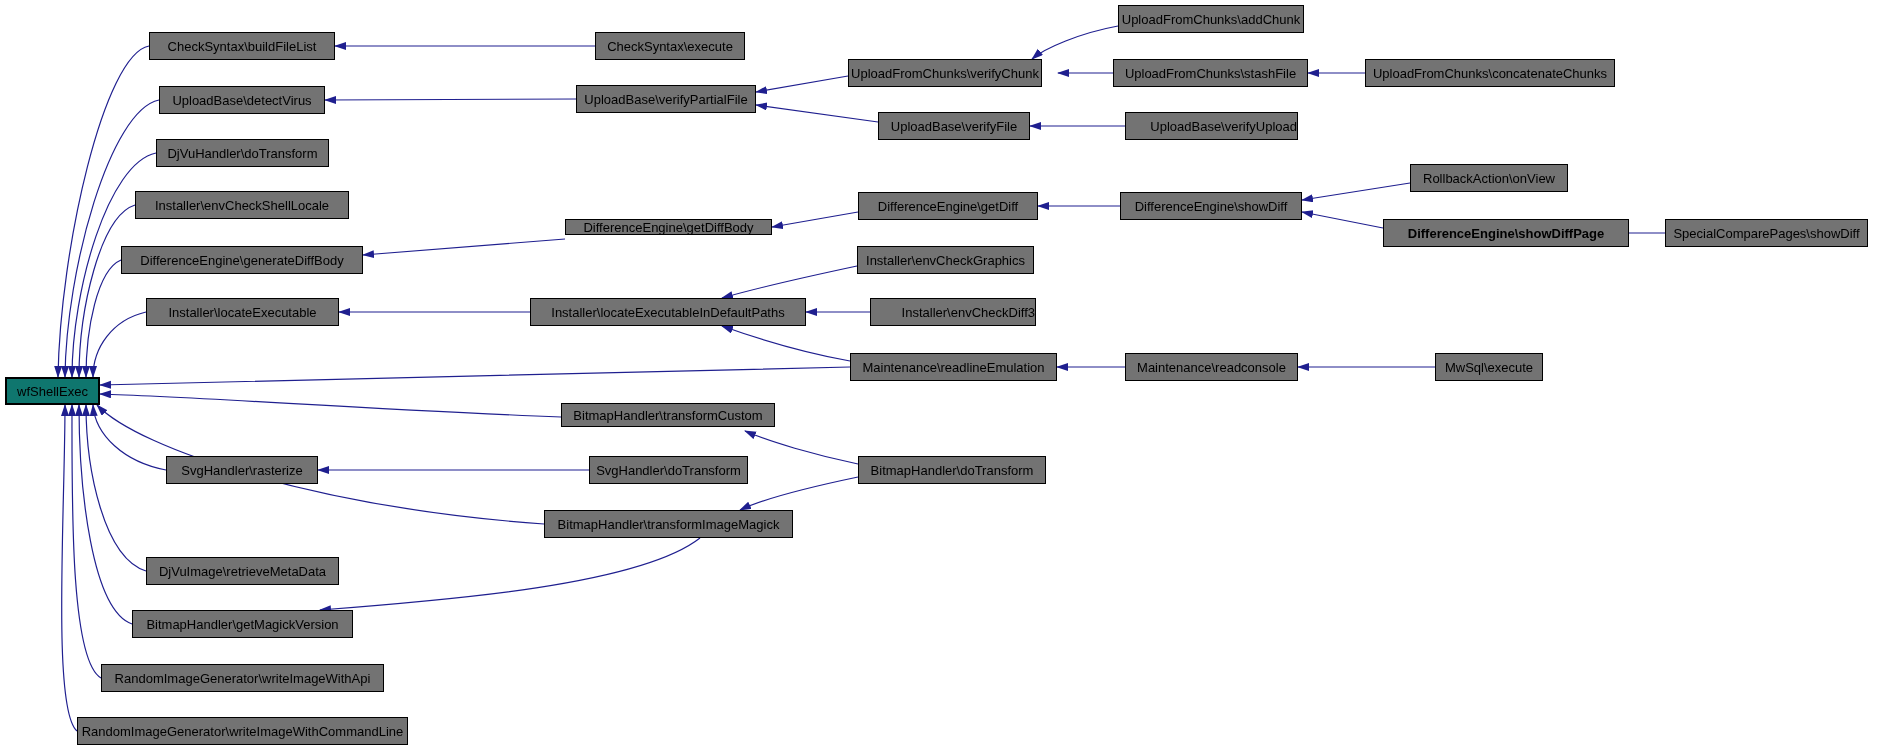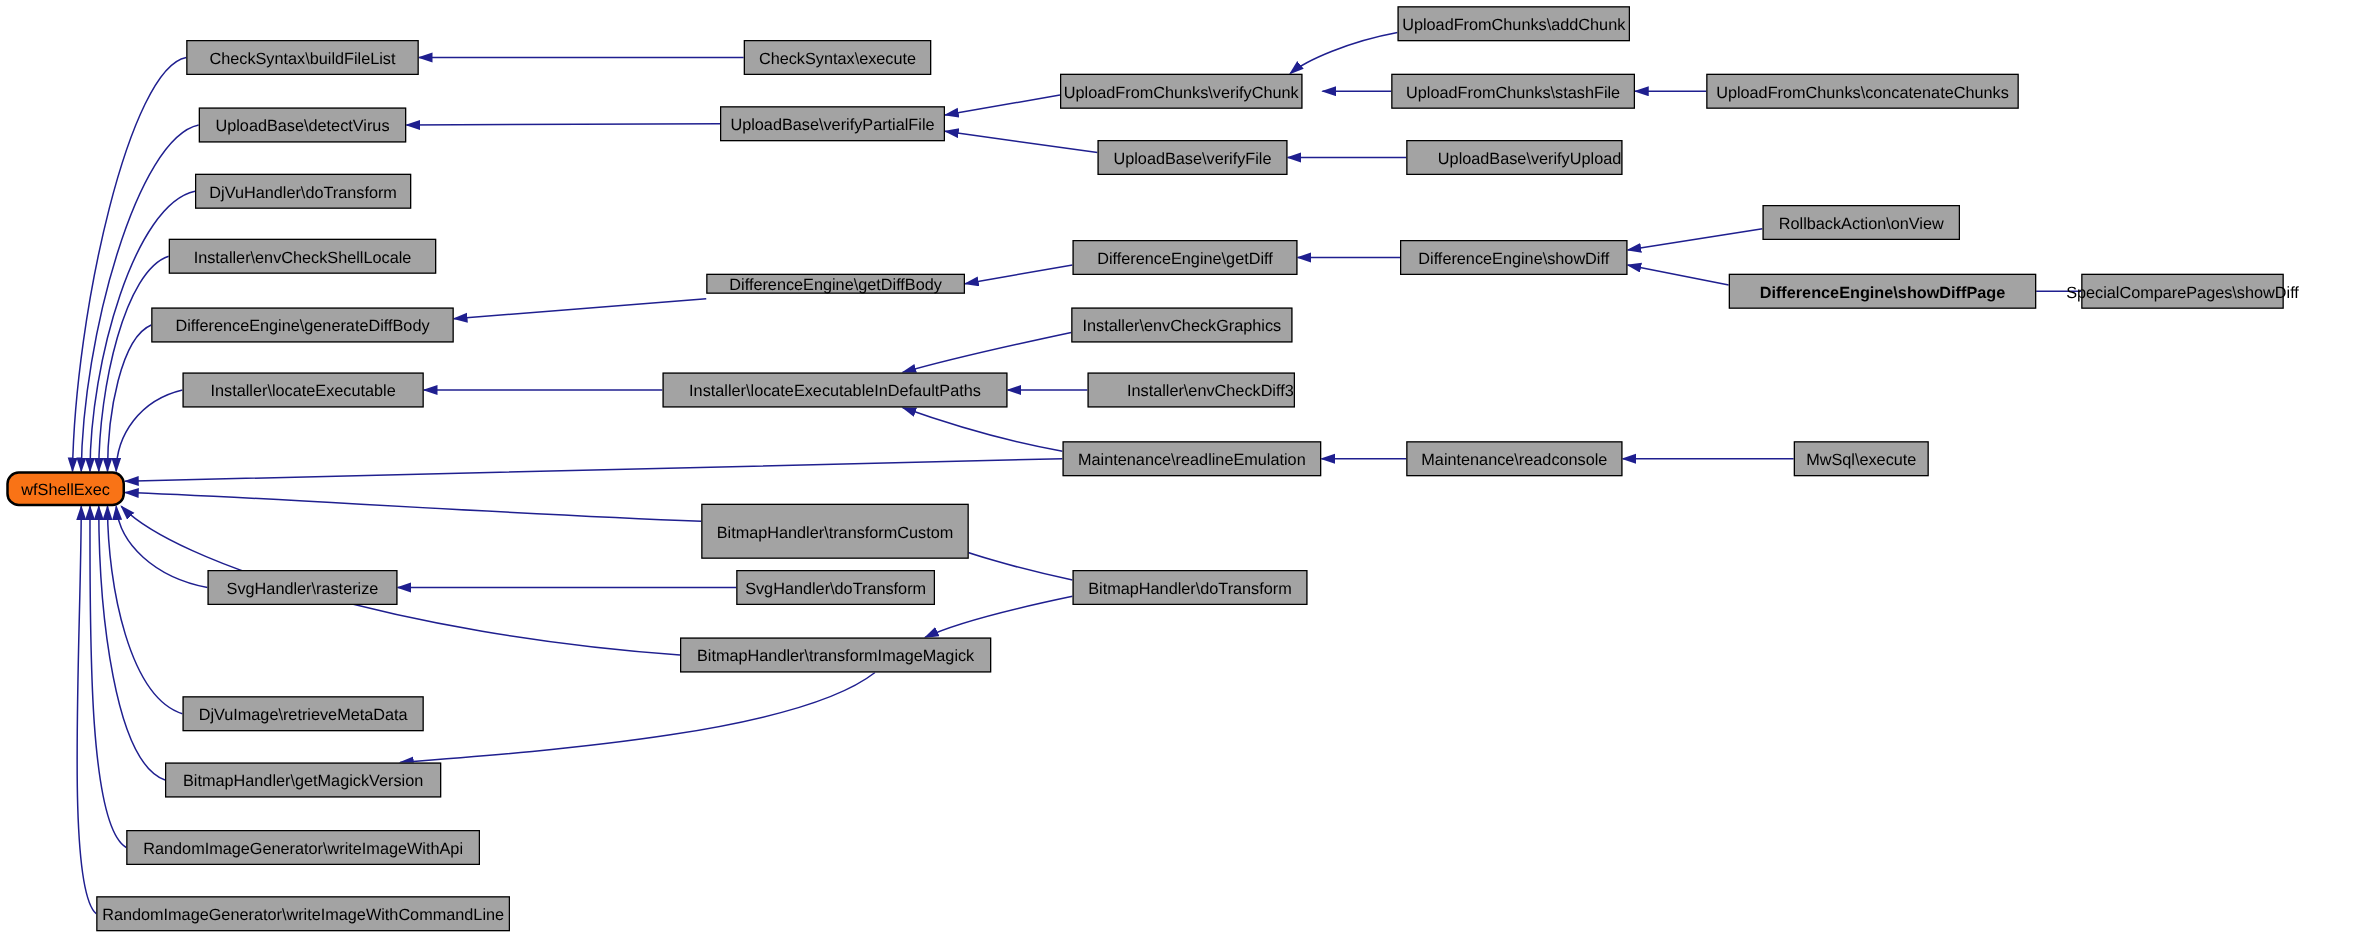--- a/index.html
+++ b/index.html
@@ -8,30 +8,29 @@
     width:1883px;height:752px;
     background:#ffffff;
     font-family:"Liberation Sans",sans-serif;
     overflow:hidden;
   }
   .edge-layer{position:absolute;left:0;top:0;}
   .node{
     position:absolute;
     box-sizing:border-box;
     border:1px solid #000000;
-    background:#a3a3a3;
+    background:#737373;
     color:#000000;
     display:flex;align-items:center;justify-content:center;
     font-size:13px;line-height:1;white-space:nowrap;
     z-index:2;
   }
   .node.hl{
-    background:#f97316;
+    background:#0f766e;
     border-width:2px;
-    border-radius:10px;
   }
 </style>
 </head>
 <body>
 
 <div class="canvas">
   <svg class="edge-layer" width="1883" height="752" viewBox="0 0 1883 752" xmlns="http://www.w3.org/2000/svg">
     <defs>
       <marker id="arrow" markerWidth="13" markerHeight="10" refX="11" refY="4" orient="auto" markerUnits="userSpaceOnUse">
         <path d="M0,0 L12,4 L0,8 z" fill="#1f1f8f"></path>
@@ -126,21 +125,21 @@
       </div>
       <div class="node" style="left: 1120px; top: 192px; width: 182px; height: 28px;">
         <span>DifferenceEngine\showDiff</span>
       </div>
       <div class="node" style="left: 565px; top: 219px; width: 207px; height: 16px;">
         <span>DifferenceEngine\getDiffBody</span>
       </div>
       <div class="node" style="left: 1383px; top: 219px; width: 246px; height: 28px; font-weight: bold;">
         <span>DifferenceEngine\showDiffPage</span>
       </div>
-      <div class="node" style="left: 1665px; top: 219px; width: 162px; height: 28px;">
+      <div class="node" style="left: 1665px; top: 219px; width: 203px; height: 28px;">
         <span>SpecialComparePages\showDiff</span>
       </div>
       <div class="node" style="left: 121px; top: 246px; width: 242px; height: 28px;">
         <span>DifferenceEngine\generateDiffBody</span>
       </div>
       <div class="node" style="left: 857px; top: 246px; width: 177px; height: 28px;">
         <span>Installer\envCheckGraphics</span>
       </div>
       <div class="node" style="left: 146px; top: 298px; width: 193px; height: 28px;">
         <span>Installer\locateExecutable</span>
@@ -153,21 +152,21 @@
       </div>
       <div class="node" style="left: 850px; top: 353px; width: 207px; height: 28px;">
         <span>Maintenance\readlineEmulation</span>
       </div>
       <div class="node" style="left: 1125px; top: 353px; width: 173px; height: 28px;">
         <span>Maintenance\readconsole</span>
       </div>
       <div class="node" style="left: 1435px; top: 353px; width: 108px; height: 28px;">
         <span>MwSql\execute</span>
       </div>
-      <div class="node" style="left: 561px; top: 403px; width: 214px; height: 44px;">
+      <div class="node" style="left: 561px; top: 403px; width: 214px; height: 24px;">
         <span>BitmapHandler\transformCustom</span>
       </div>
       <div class="node" style="left: 166px; top: 456px; width: 152px; height: 28px;">
         <span>SvgHandler\rasterize</span>
       </div>
       <div class="node" style="left: 589px; top: 456px; width: 159px; height: 28px;">
         <span>SvgHandler\doTransform</span>
       </div>
       <div class="node" style="left: 858px; top: 456px; width: 188px; height: 28px;">
         <span>BitmapHandler\doTransform</span>

